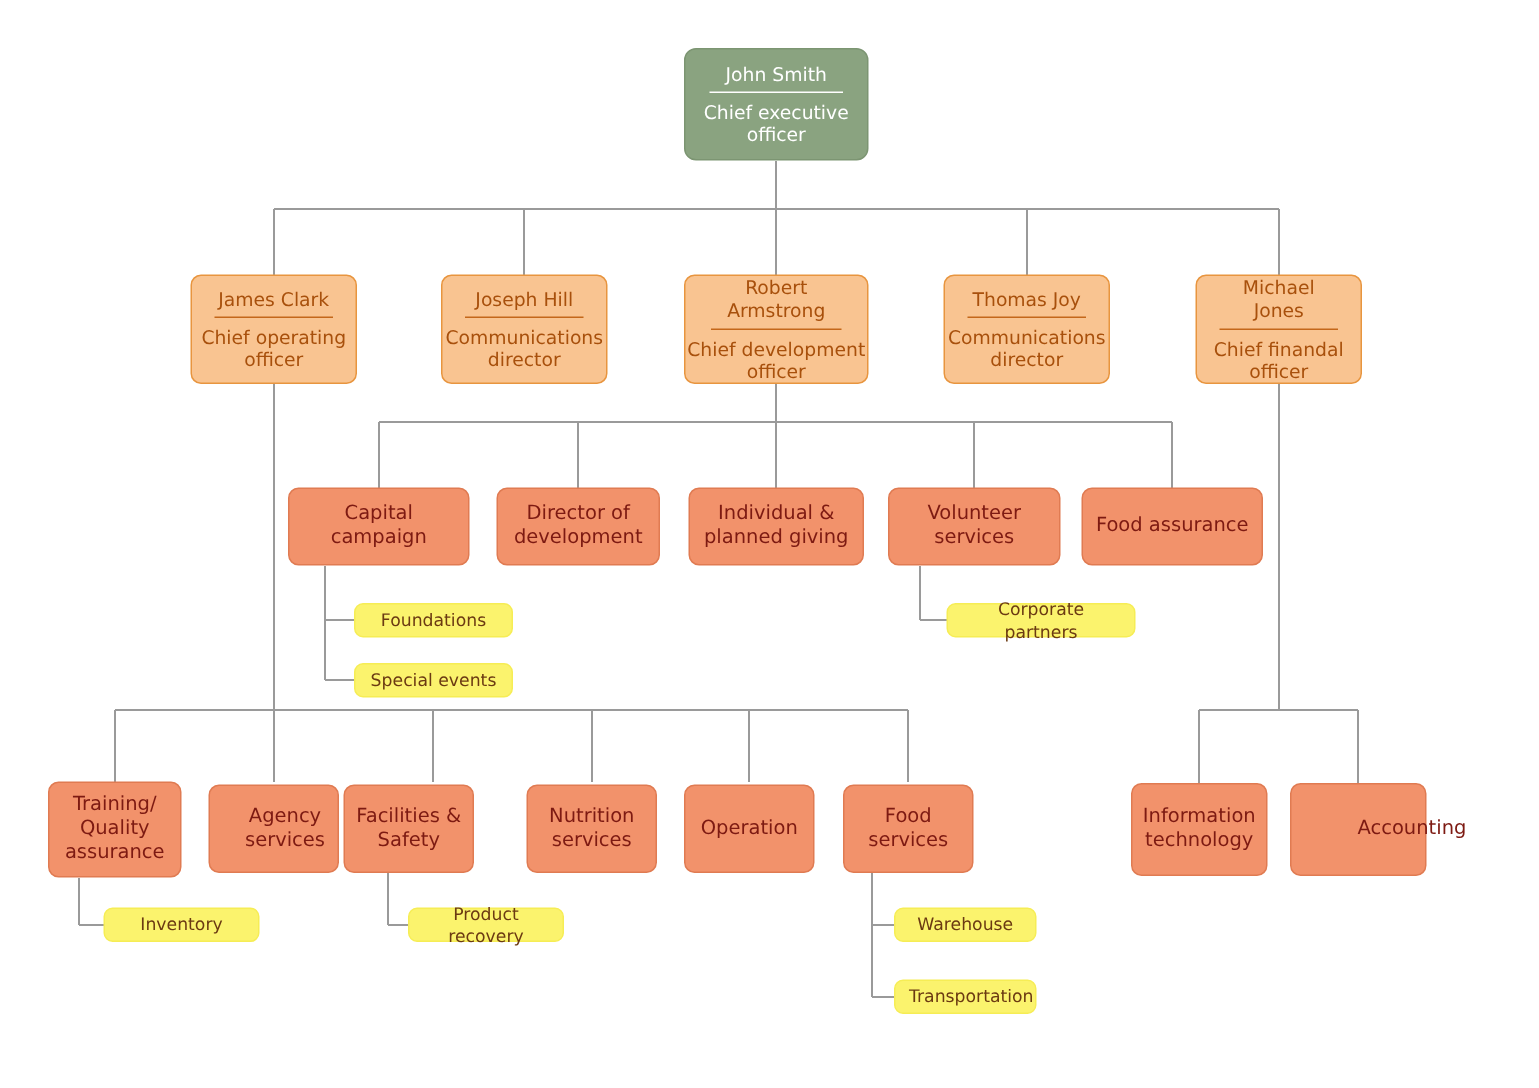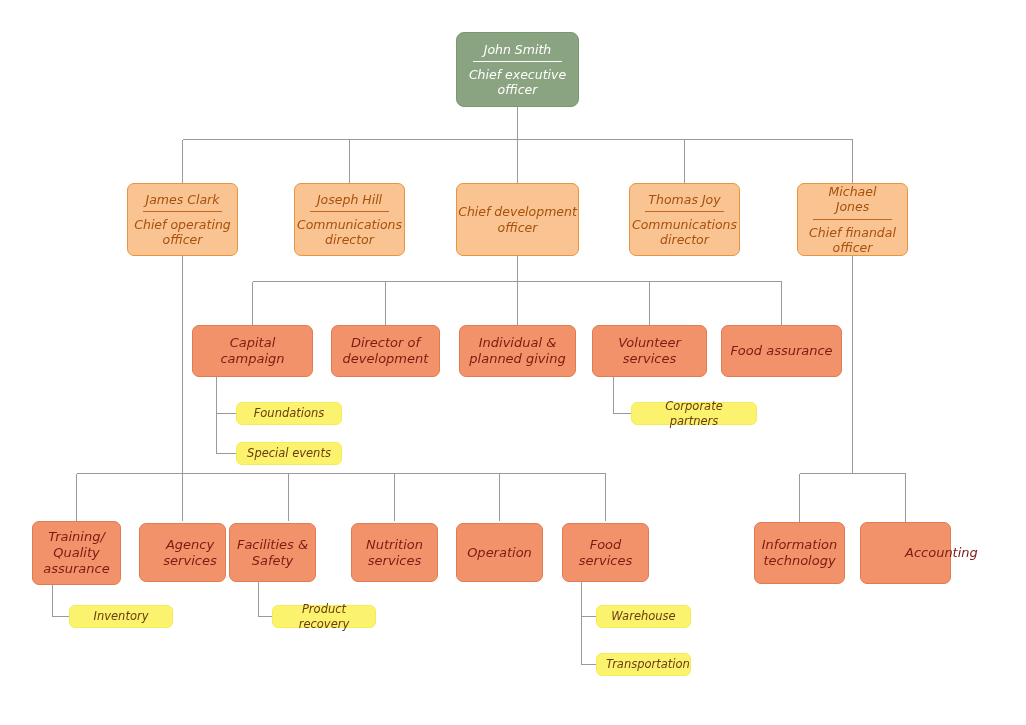--- a/index.html
+++ b/index.html
@@ -32,21 +32,20 @@
     flex-direction: column;
     align-items: center;
     justify-content: center;
     text-align: center;
     border-radius: 7px;
     line-height: 1.22;
   }
   .node .node-line {
     display: block;
     width: 100%;
-    font-style: italic;
   }
 
   
   .node.exec {
     background: #8aa380;
     border: 1px solid #7c9572;
     color: #ffffff;
     font-size: 12.5px;
     border-radius: 8px;
   }
@@ -152,20 +151,21 @@
     <span class="node-line">officer</span>
   </div>
 
   <div class="node officer" style="left:294px; top:183px; width:111px; height:73px;">
     <span class="node-line name-part">Joseph Hill</span>
     <span class="node-line">Communications</span>
     <span class="node-line">director</span>
   </div>
 
   <div class="node officer" style="left:456px; top:183px; width:123px; height:73px;">
+    <span class="node-line name-part">Robert Armstrong</span>
     <span class="node-line">Chief development</span>
     <span class="node-line">officer</span>
   </div>
 
   <div class="node officer" style="left:629px; top:183px; width:111px; height:73px;">
     <span class="node-line name-part">Thomas Joy</span>
     <span class="node-line">Communications</span>
     <span class="node-line">director</span>
   </div>
 

